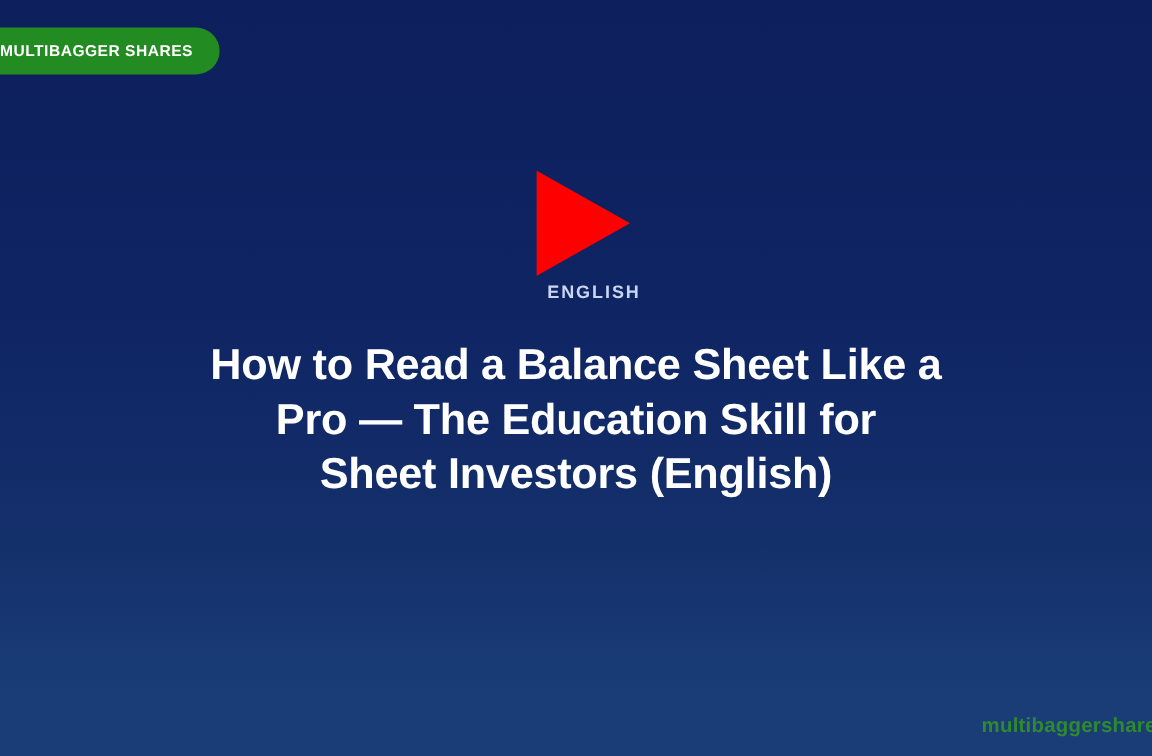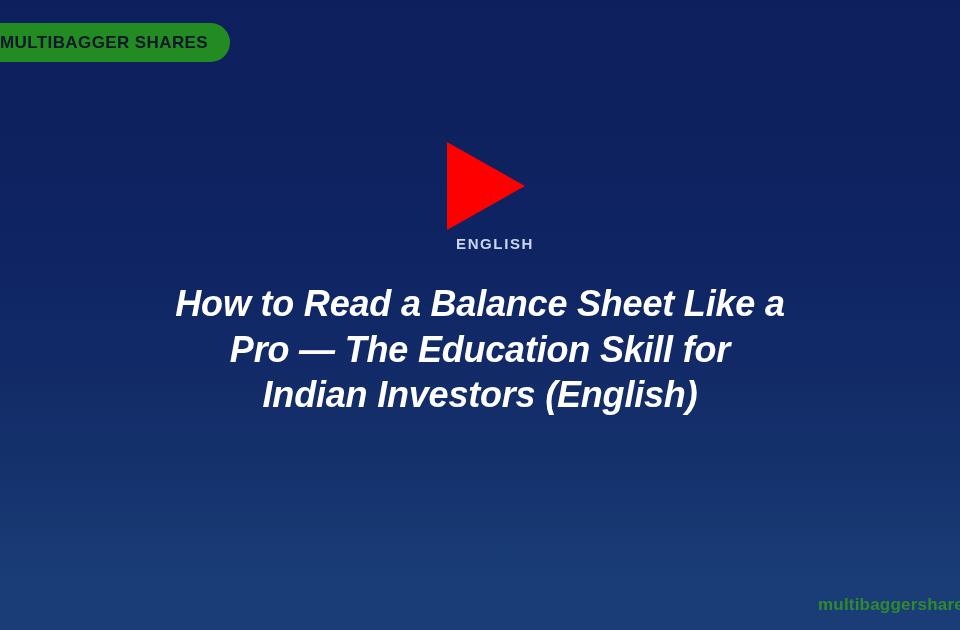--- a/index.html
+++ b/index.html
@@ -29,22 +29,22 @@
     top: 23px;
     height: 39px;
     padding: 0 22px 0 150px;
     display: flex;
     align-items: center;
     background: #228b22;
     border-radius: 0 20px 20px 0;
     box-sizing: border-box;
   }
   #brand-badge .badge-label {
-    color: #0f172a;
-    font-size: 17px;
+    color: #ffffff;
+    font-size: 13px;
     font-weight: bold;
     letter-spacing: 0.4px;
     white-space: nowrap;
     line-height: 1;
   }
 
   
   #center-block {
     position: absolute;
     left: 0;
@@ -80,21 +80,20 @@
     font-size: 36px;
     font-weight: bold;
     line-height: 1.27;
     text-align: center;
     max-width: 720px;
     margin: 0;
     letter-spacing: -0.2px;
   }
   #slide-title .title-line {
     display: block;
-    font-style: italic;
   }
 
   
   #footer-bar {
     position: absolute;
     left: 0;
     bottom: 0;
     width: 960px;
     height: 70px;
     background: #101528;
@@ -135,21 +134,21 @@
 
     <svg id="play-icon" viewBox="0 0 78 88">
       <polygon points="0,0 78,44 0,88" fill="#ff0000"></polygon>
     </svg>
 
     <div id="language-label">ENGLISH</div>
 
     <h1 id="slide-title">
       <span class="title-line">How to Read a Balance Sheet Like a</span>
       <span class="title-line">Pro — The Education Skill for</span>
-      <span class="title-line">Indian Investors (English)</span>
+      <span class="title-line">Sheet Investors (English)</span>
     </h1>
 
   </div>
 
 
   <div id="footer-logo">multibaggershares.com</div>
 
 </div>
 
 </body></html>

